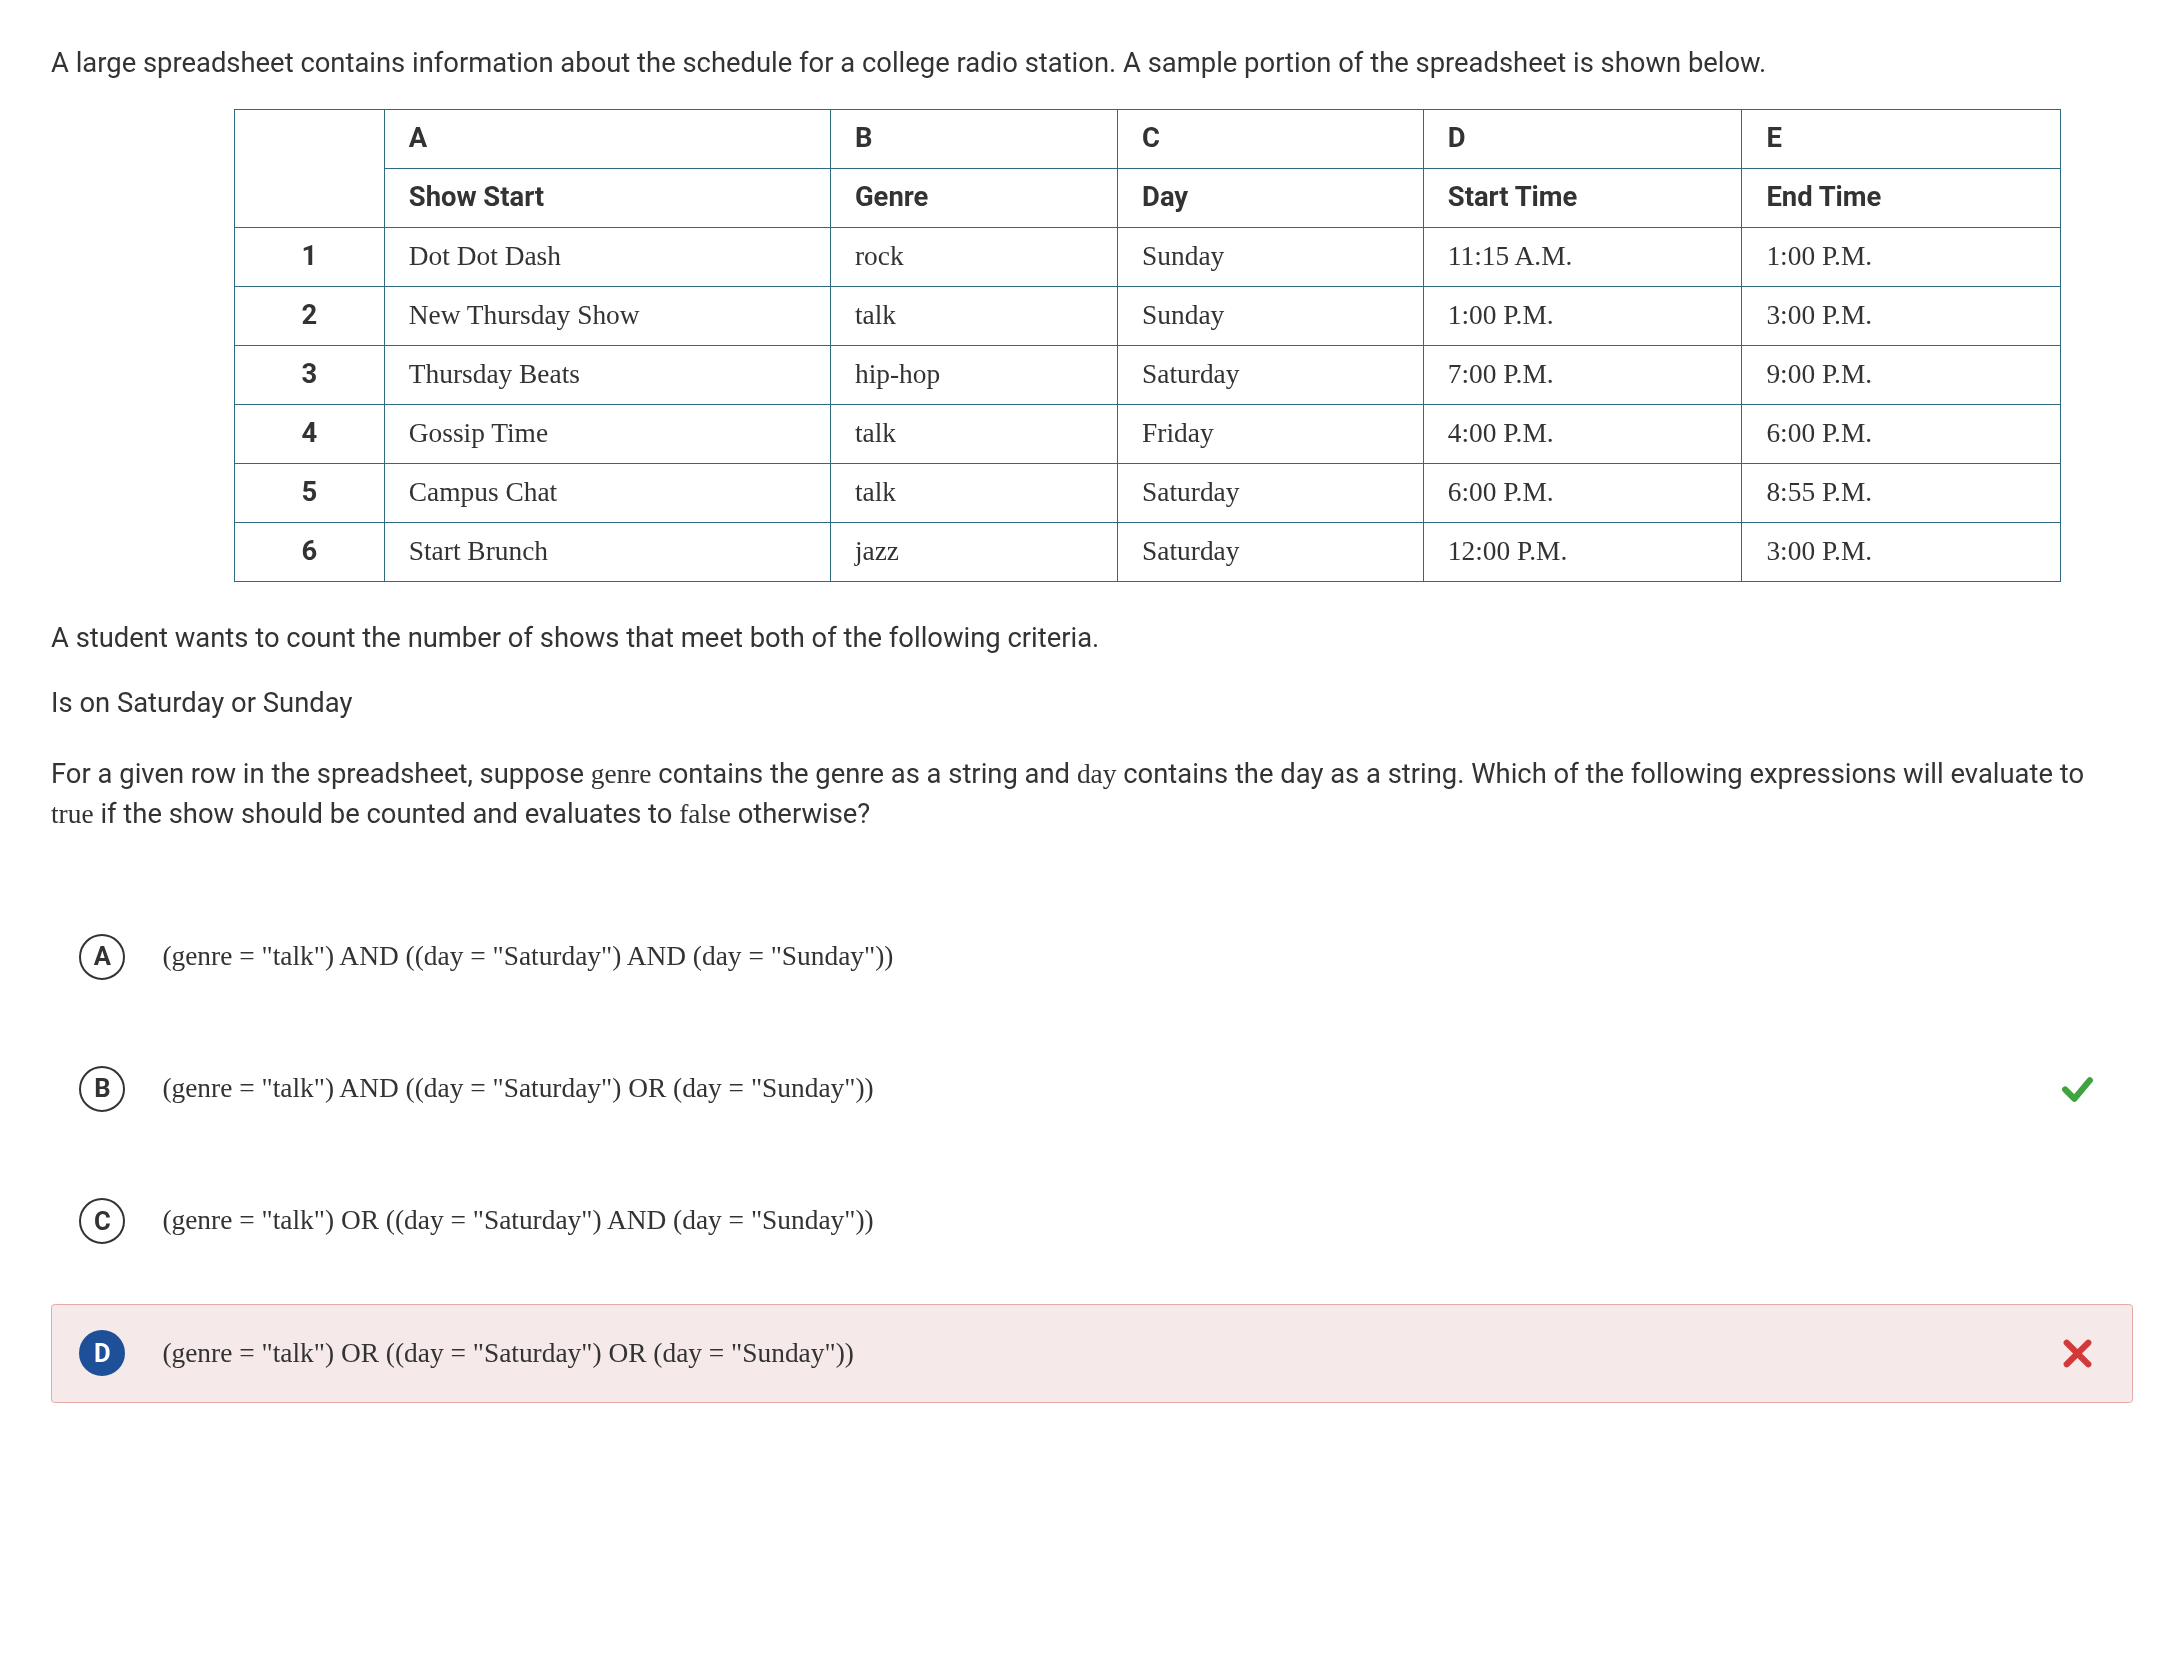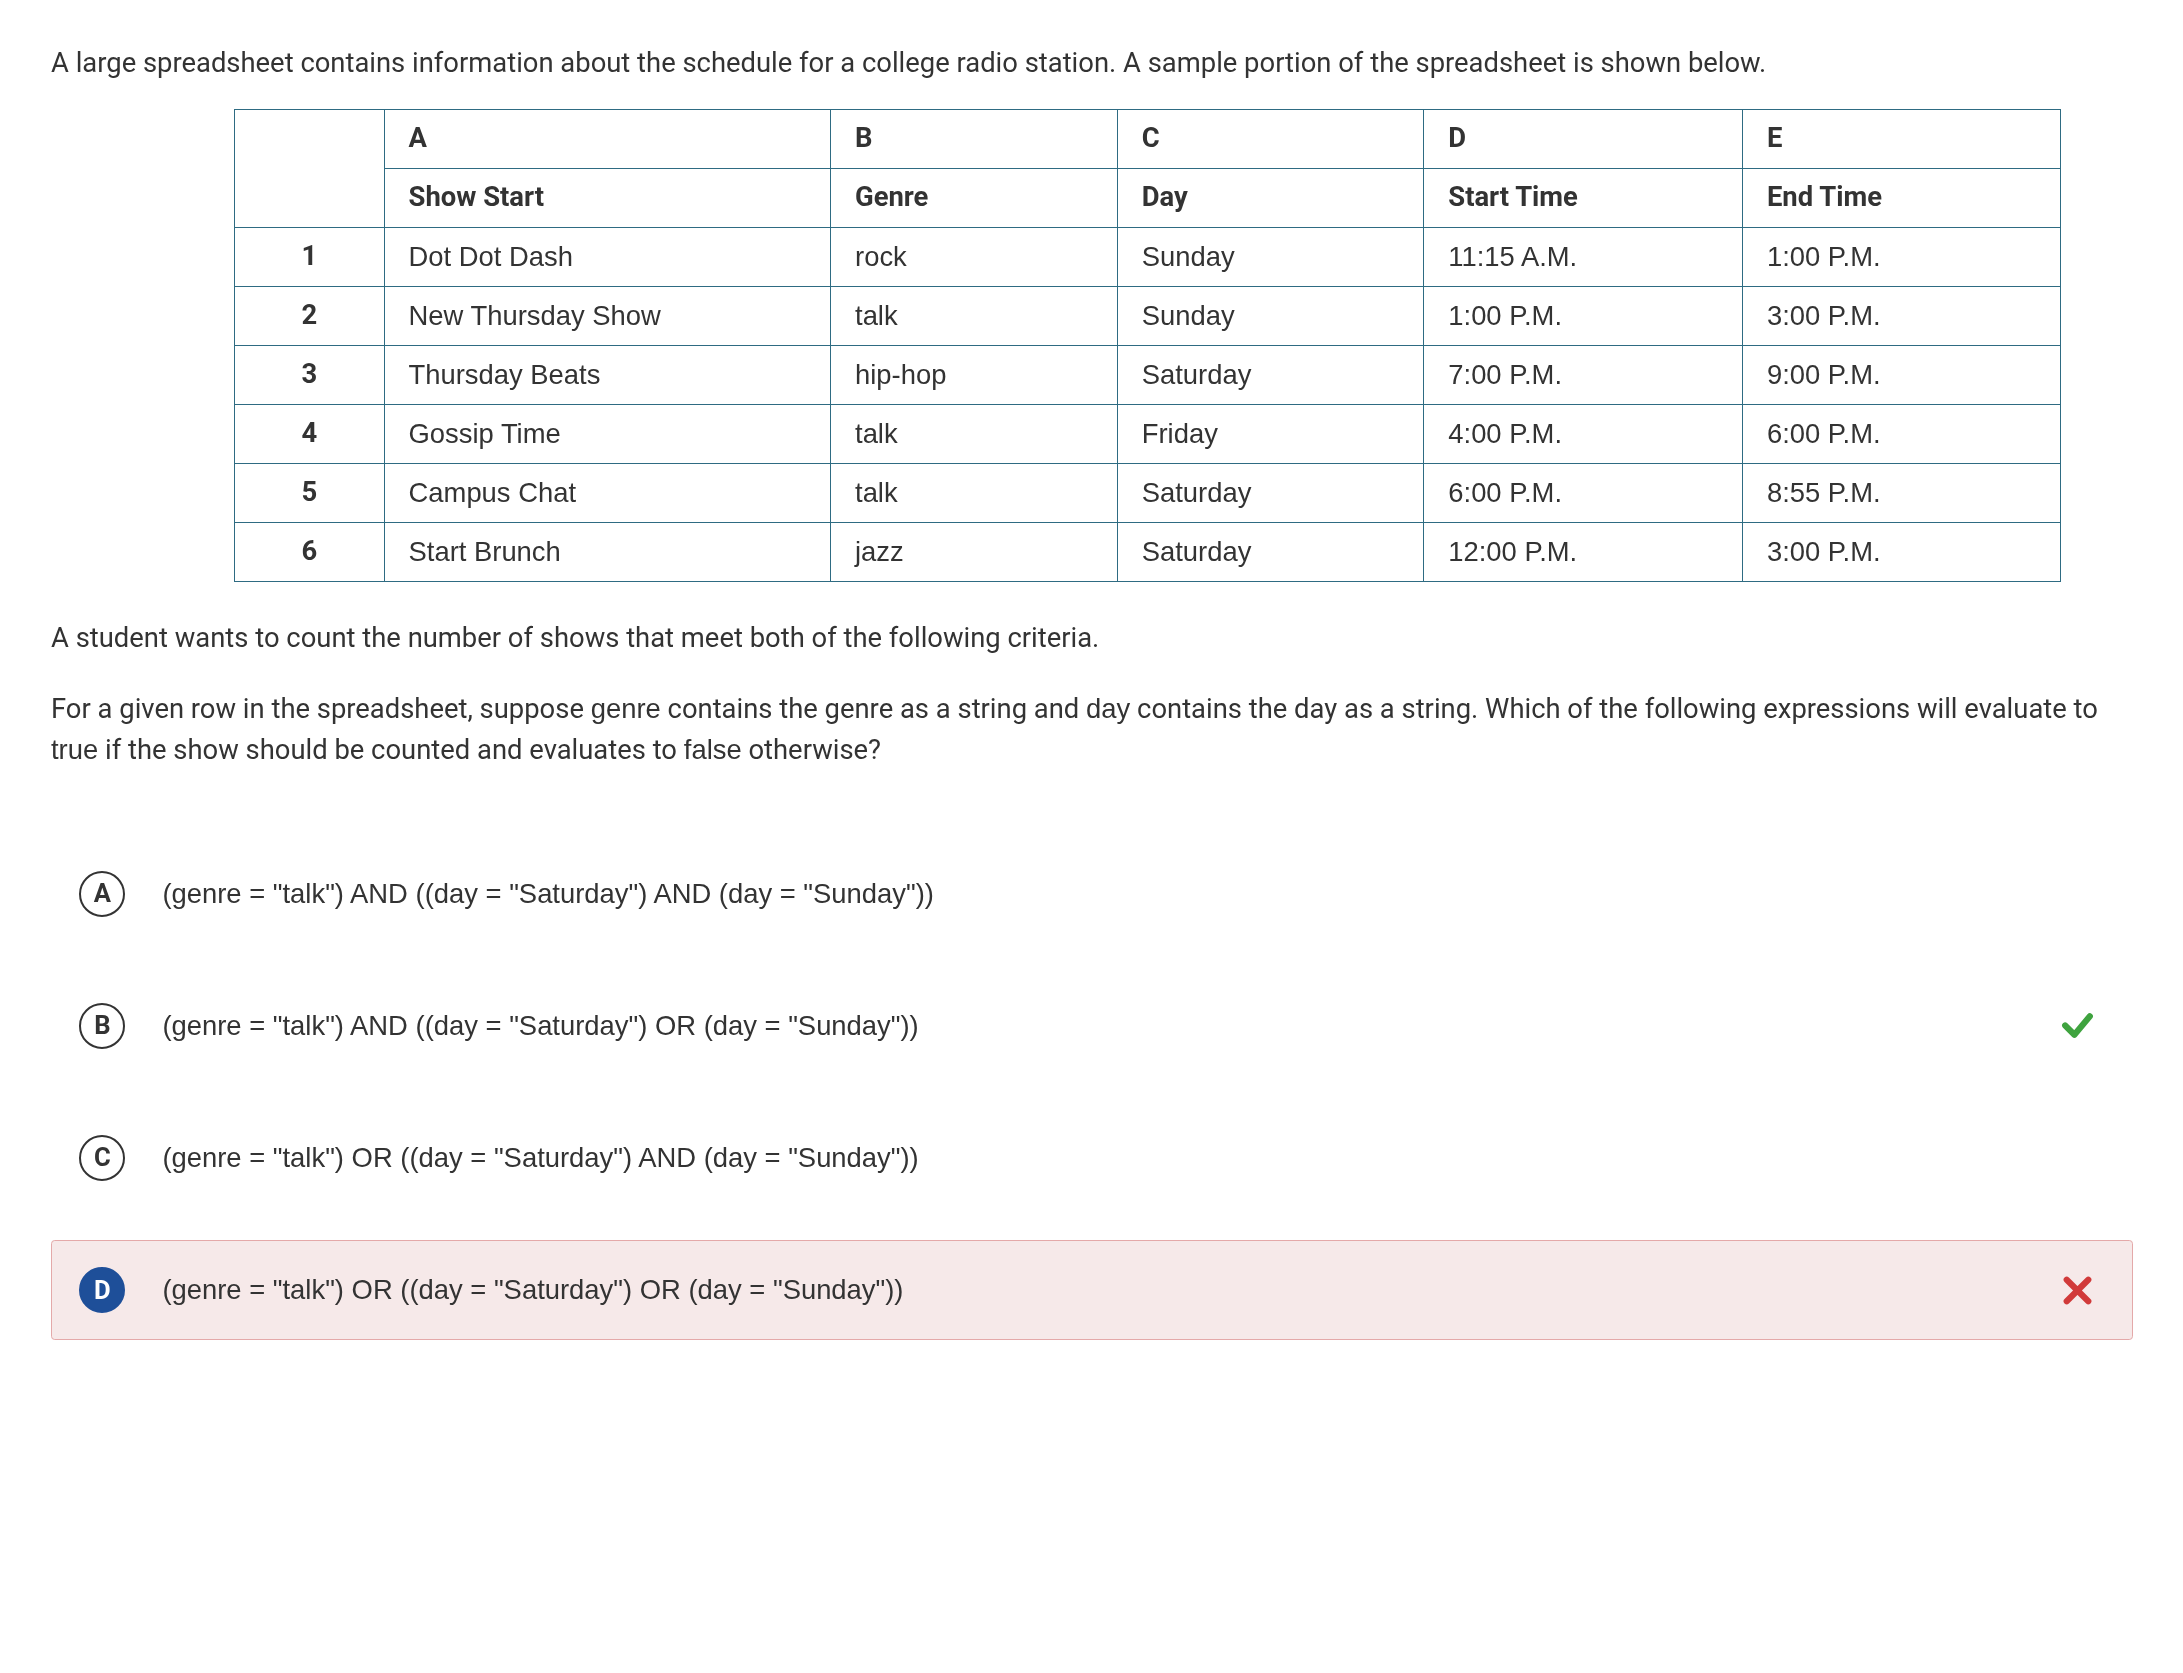--- a/index.html
+++ b/index.html
@@ -6,21 +6,21 @@
   body{
     font-family:"Roboto","Helvetica Neue",Arial,sans-serif;
     color:#333;
     font-size:27.4px;
     line-height:1.45;
     padding:44px 51px 73px 51px;
     width:2184px;
     box-sizing:border-box;
   }
   .para{margin:0 0 25.6px 0;}
-  .mono{font-family:Liberation Sans, sans-serif;}
+  .mono{font-family:Liberation Serif, serif;}
   table.spreadsheet{
     border-collapse:collapse;
     margin:9.1px 0 37px 183px;
     width:1827px;
   }
   table.spreadsheet td, table.spreadsheet th{
     border:1.8px solid #2e6b82;
     padding:9.1px 24px;
     text-align:left;
     font-weight:400;
@@ -148,20 +148,21 @@
     <td class="mono">Saturday</td>
     <td class="mono">12:00 P.M.</td>
     <td class="mono">3:00 P.M.</td>
   </tr>
 </tbody>
   </table>
 
 <p class="para">A student wants to count the number of shows that meet both of the following criteria.</p>
 
 <div class="criteria">
+  <p>Is on Saturday or Sunday</p>
 </div>
 
 <p class="para">
   <span>For a given row in the spreadsheet, suppose </span><span class="mono">genre</span><span> contains the genre as a string and </span><span class="mono">day</span><span> contains the day as a string. Which of the following expressions will evaluate to </span><span class="mono">true</span><span> if the show should be counted and evaluates to </span><span class="mono">false</span><span> otherwise?</span>
 </p>
 
 <div class="answers">
 
   <div class="answer">
     <div class="letter">A</div>

